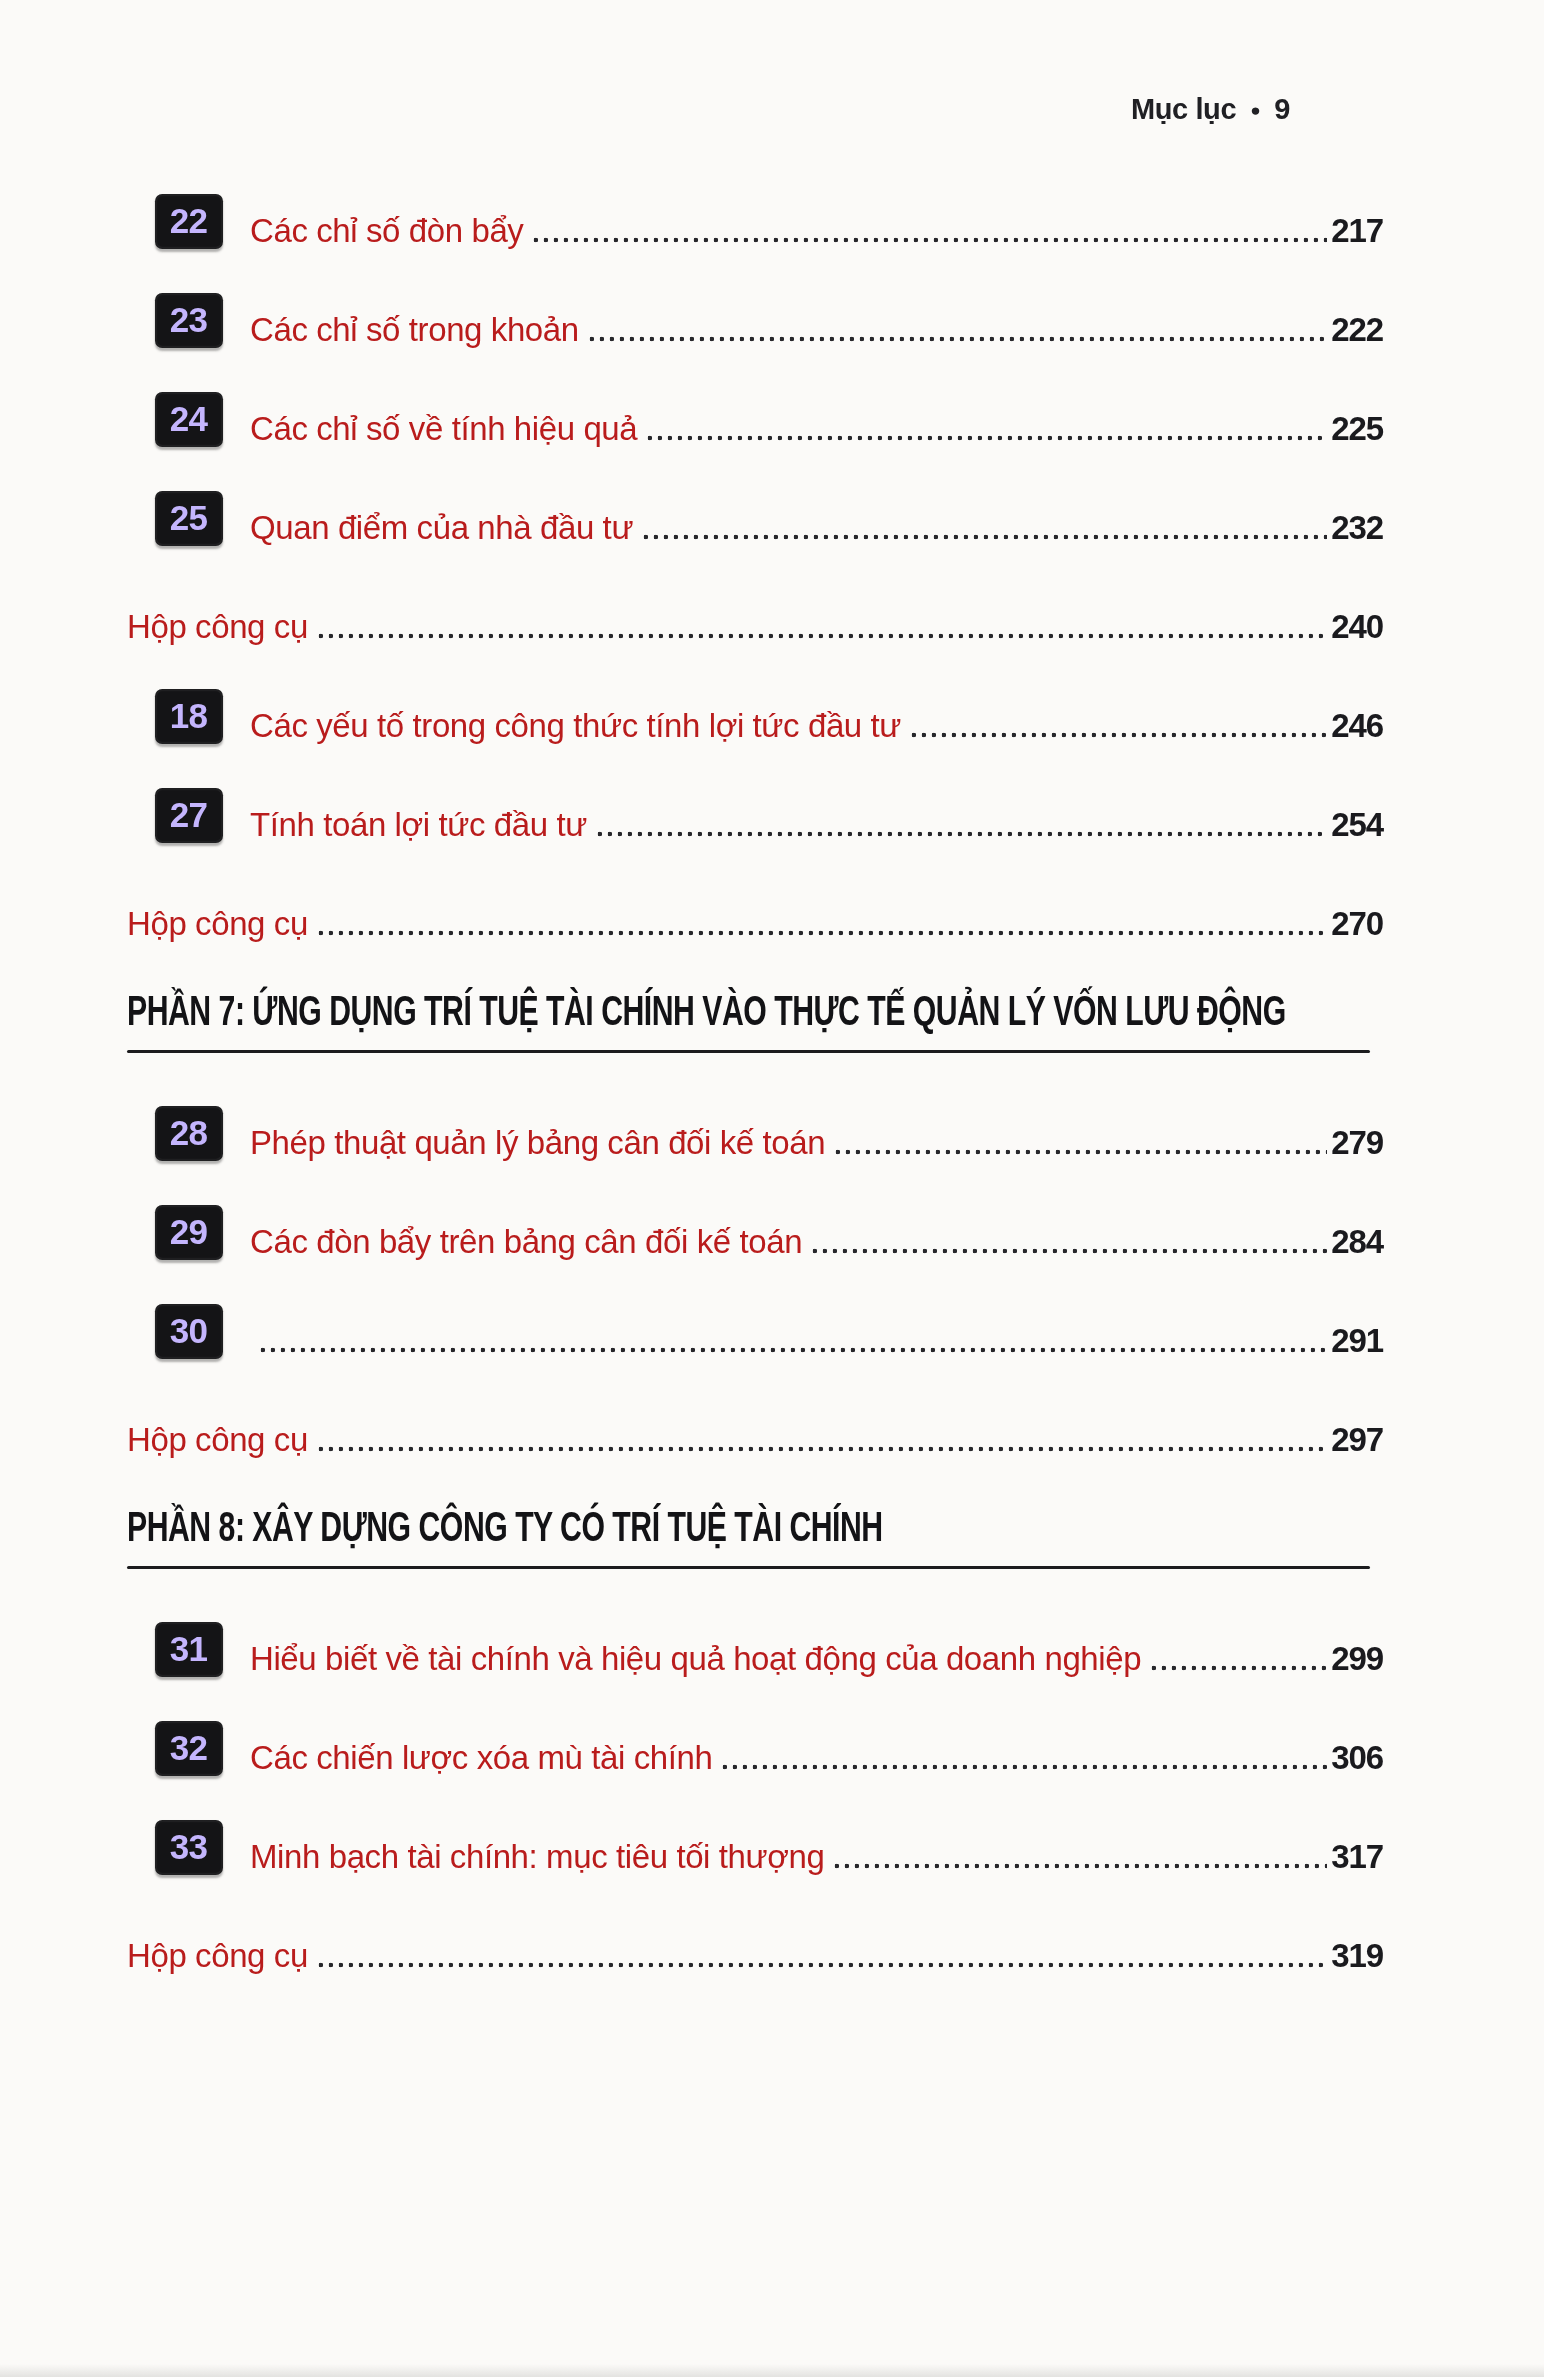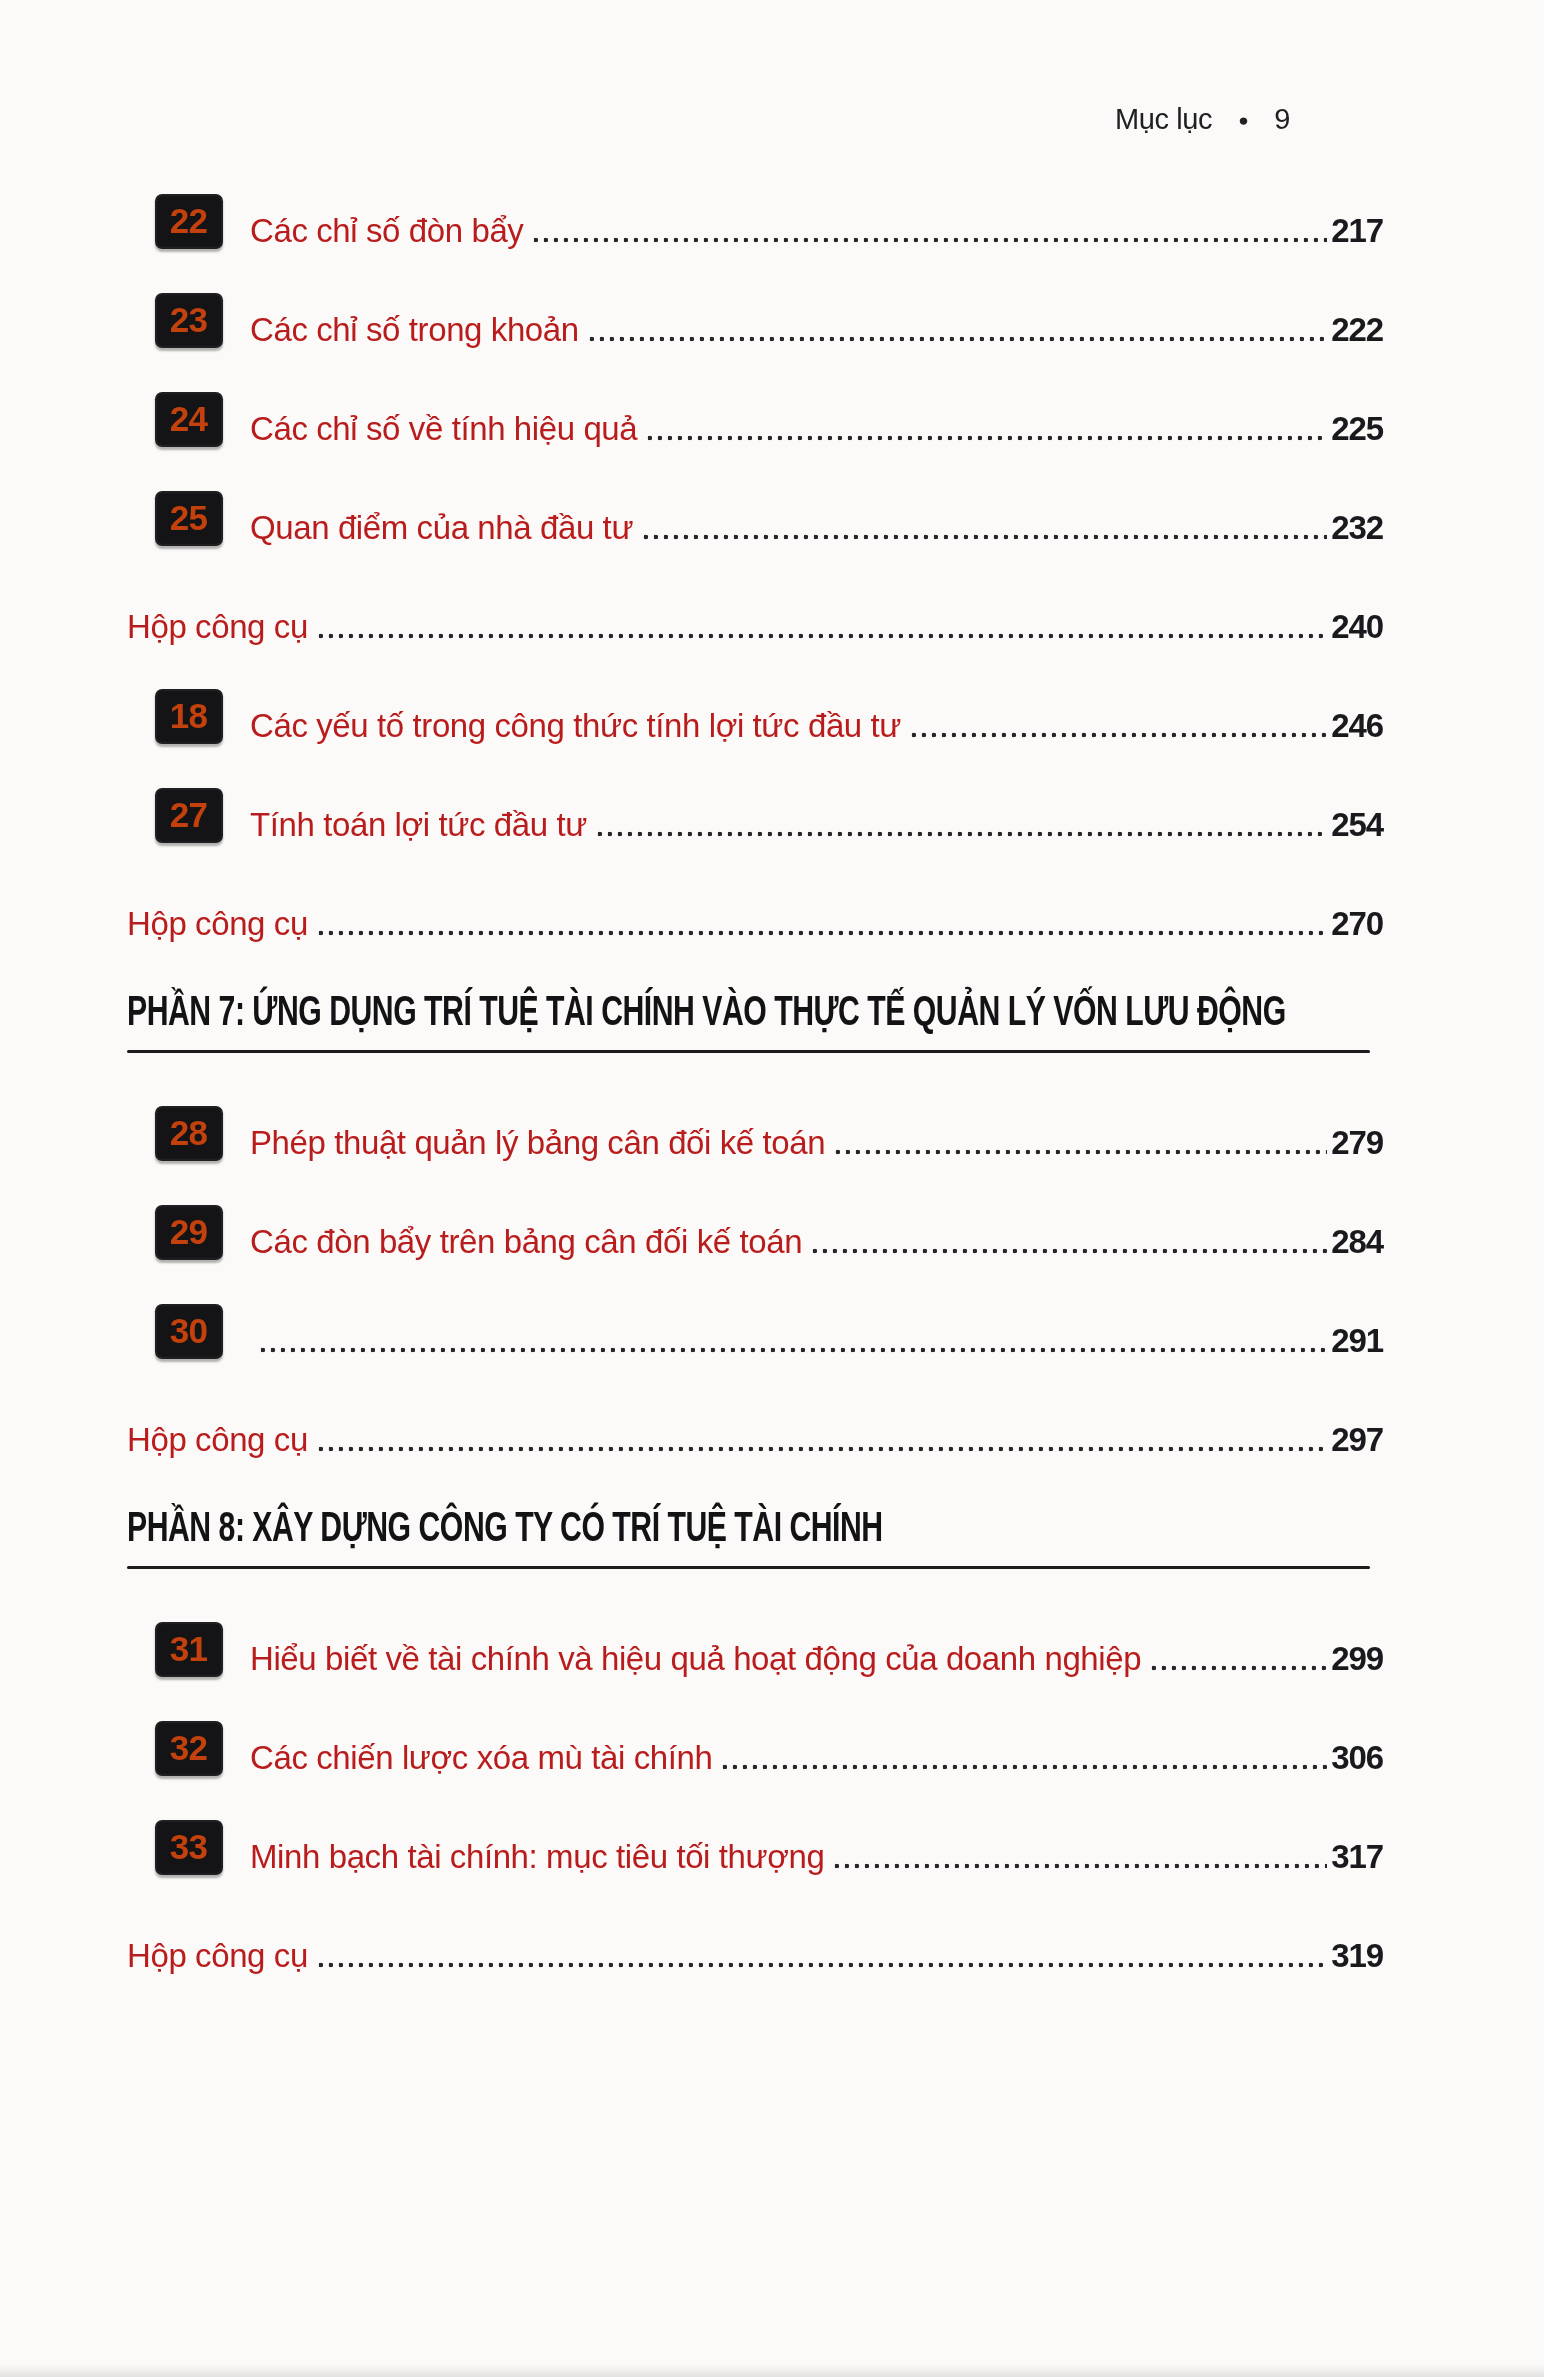--- a/index.html
+++ b/index.html
@@ -23,26 +23,25 @@
     background: linear-gradient(to bottom, rgba(0,0,0,0) 0%, rgba(120,120,118,0.18) 100%);
   }
 
   
   .running-header {
     position: absolute;
     top: 93px;
     right: 255px;
     display: flex;
     align-items: center;
-    gap: 26px;
+    gap: 14px;
     font-size: 29px;
-    font-weight: normal;
+    font-weight: bold;
     letter-spacing: -0.4px;
     color: #202024;
-    margin-top: 10px;
   }
   .running-header .bullet {
     font-size: 17.4px;
     line-height: 1;
     transform: translateY(1.4px);
   }
 
   
   .toc {
     position: absolute;
@@ -61,21 +60,21 @@
 
   .badge {
     flex: none;
     align-self: center;
     width: 68px;
     height: 55px;
     margin-right: 27.5px;
     background: #141416;
     border-radius: 7.2px;
     box-shadow: 0 2.2px 2.2px rgba(40,40,40,0.35), inset 0 0 0 2.2px rgba(255,255,255,0.05);
-    color: #c2410c;
+    color: #c4b5fd;
     font-size: 35px;
     font-weight: bold;
     display: flex;
     align-items: center;
     justify-content: center;
     letter-spacing: -0.7px;
   }
 
   .title, .toolbox-label {
     flex: none;

